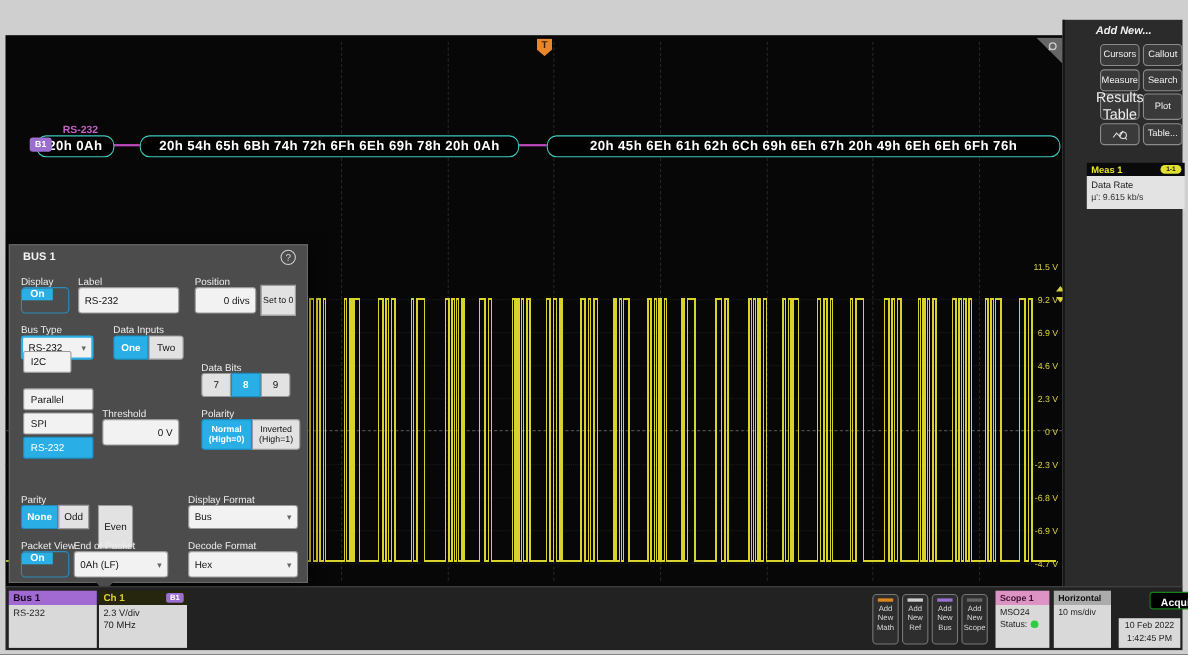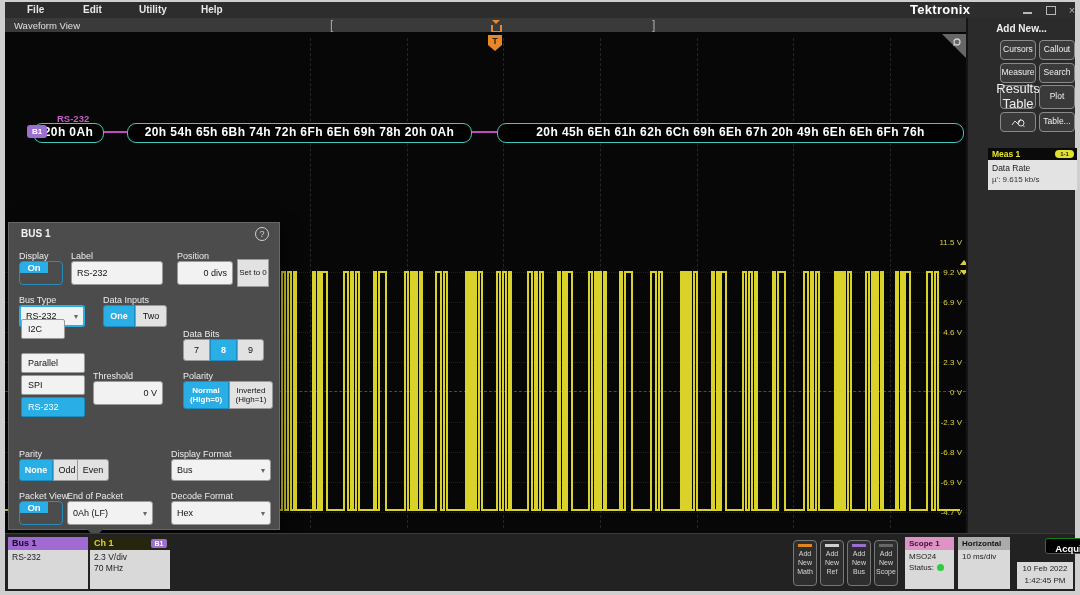--- a/index.html
+++ b/index.html
@@ -53,21 +53,21 @@
   .seg{background:#e2e2e2;border:1px solid #9a9a9a;color:#111;font-size:9px;display:flex;align-items:center;justify-content:center;box-sizing:border-box;text-align:center;}
   .seg.sel{background:#29aee6;border-color:#1a8ec2;color:#fff;font-weight:bold;}
   .seg .two{line-height:1.15;font-size:8px;}
   .li{background:#f2f2f2;border:1px solid #9a9a9a;border-radius:2px;color:#111;font-size:9px;display:flex;align-items:center;padding-left:6px;box-sizing:border-box;}
   .li.sel{background:#29aee6;color:#fff;border-color:#1a8ec2;}
   .toggle{display:flex;border-radius:4px;overflow:hidden;border:1px solid #2a8cba;box-sizing:border-box;flex-direction:column;}
   .toggle .on{width:28px;background:#29aee6;color:#fff;font-size:9.5px;font-weight:bold;display:flex;align-items:center;justify-content:center;}
   .toggle .knob{width:14px;background:linear-gradient(#e8e8e8,#b8b8b8);border-left:1px solid #999;}
   
   #sidebar{left:966px;top:18px;width:109px;height:515px;background:#2b2b2b;border-left:2px solid #151515;box-sizing:border-box;}
-  #sb-header{left:0;top:5px;width:107px;text-align:center;font-size:10px;color:#f0f0f0;font-weight:bold;}
+  #sb-header{left:0;top:5px;width:107px;text-align:center;font-size:10px;color:#f0f0f0;font-weight:bold;font-style:italic;}
   .tbtn{background:#3a3a3a;border:1px solid #8a8a8a;border-radius:4px;color:#f0f0f0;font-size:8.5px;
         display:flex;align-items:center;justify-content:center;text-align:center;line-height:1.15;box-sizing:border-box;}
   #meas-badge{left:20px;top:130px;width:89px;}
   #meas-head{position:relative;height:12px;background:#0a0a0a;}
   #meas-title{position:absolute;left:4px;top:1px;font-size:8.5px;font-weight:bold;color:#e6e62a;}
   #meas-pill{position:absolute;right:3px;top:2px;width:19px;height:8px;background:#e0e030;border-radius:4px;color:#222;font-size:6px;text-align:center;line-height:8px;font-weight:bold;}
   #meas-body{position:relative;height:30px;background:#e3e3e3;}
   #meas-l1{position:absolute;left:4px;top:3px;font-size:8.5px;color:#1a1a1a;}
   #meas-l2{position:absolute;left:4px;top:15px;font-size:8px;color:#333;}
   
@@ -80,42 +80,21 @@
   #acquire{left:1012px;top:4px;width:56px;height:16px;background:#000000;border:1px solid #15801a;border-radius:3px;
            color:#fff;font-size:9.5px;font-weight:bold;text-align:center;line-height:20px;box-sizing:border-box;margin-left:28px;}
   #datetime{left:1012px;top:28px;width:56px;height:27px;background:#d9d9d9;color:#222;font-size:8px;text-align:center;line-height:1.5;padding-top:1px;box-sizing:border-box;}
   .dot{display:inline-block;width:7px;height:7px;border-radius:50%;background:#2ecc40;vertical-align:middle;margin-left:3px;}
 </style>
 </head>
 <body>
 
 <div id="stage">
 
-  <div class="abs" id="menubar">
-    <div class="abs menu-item" style="left:22px">File</div>
-    <div class="abs menu-item" style="left:78px">Edit</div>
-    <div class="abs menu-item" style="left:134px">Utility</div>
-    <div class="abs menu-item" style="left:196px">Help</div>
-    <div class="abs" id="logo">Tektronix</div>
-    <div class="abs winctl" style="left:1015px">
-        <span class="bar"></span>
-      </div>
-    <div class="abs winctl" style="left:1037px">
-        <span class="box"></span>
-      </div>
-    <div class="abs winctl" style="left:1059px">×</div>
-  </div>
-
-  <div class="abs" id="tabbar">
-    <div class="abs" id="tab-label">Waveform View</div>
-    <div class="abs bracket" style="left:325px">[</div>
-    <div class="abs bracket" style="left:647px">]</div>
-    <div class="abs" id="exp-caret"></div>
-    <div class="abs" id="exp-box"></div>
-  </div>
+
 
   <div class="abs" id="viewport">
 
     <div class="abs gridv" style="left:305px"></div>
     <div class="abs gridv" style="left:402px"></div>
     <div class="abs gridv" style="left:498px"></div>
     <div class="abs gridv" style="left:595px"></div>
     <div class="abs gridv" style="left:692px"></div>
     <div class="abs gridv" style="left:788px"></div>
     <div class="abs gridv" style="left:885px"></div>
@@ -207,21 +186,21 @@
       <div class="abs seg sel" style="left:174px;top:158px;width:46px;height:28px;border-radius:3px 0 0 3px">
         <span class="two"><span>Normal</span><br><span>(High=0)</span></span>
       </div>
       <div class="abs seg" style="left:220px;top:158px;width:44px;height:28px;border-radius:0 3px 3px 0">
         <span class="two"><span>Inverted</span><br><span>(High=1)</span></span>
       </div>
 
       <div class="abs dlbl" style="left:10px;top:226px">Parity</div>
       <div class="abs seg sel" style="left:10px;top:236px;width:34px;height:22px;border-radius:3px 0 0 3px">None</div>
       <div class="abs seg" style="left:44px;top:236px;width:28px;height:22px">Odd</div>
-      <div class="abs seg" style="left:68px;top:236px;width:32px;height:22px;border-radius:0 3px 3px 0">Even</div>
+      <div class="abs seg" style="left:80px;top:236px;width:32px;height:40px;border-radius:0 3px 3px 0">Even</div>
       <div class="abs dlbl" style="left:162px;top:226px">Display Format</div>
       <div class="abs dd" style="left:162px;top:236px;width:100px;height:22px">
         <span>Bus</span>
           <span class="caret">▾</span>
       </div>
 
       <div class="abs dlbl" style="left:10px;top:268px">Packet View</div>
       <div class="abs dlbl" style="left:58px;top:268px">End of Packet</div>
       <div class="abs toggle" style="left:10px;top:278px;width:44px;height:24px">
         <div class="on">On</div>

